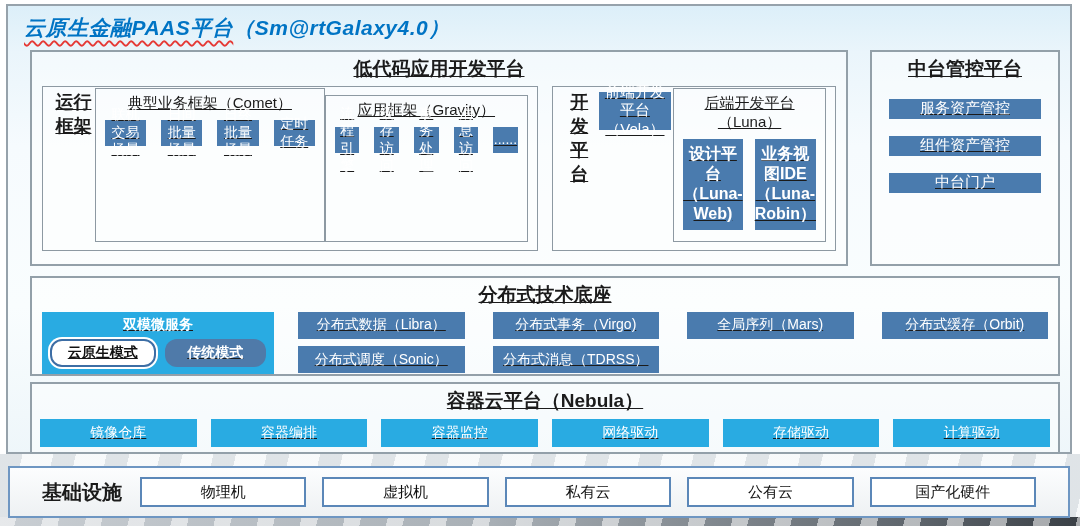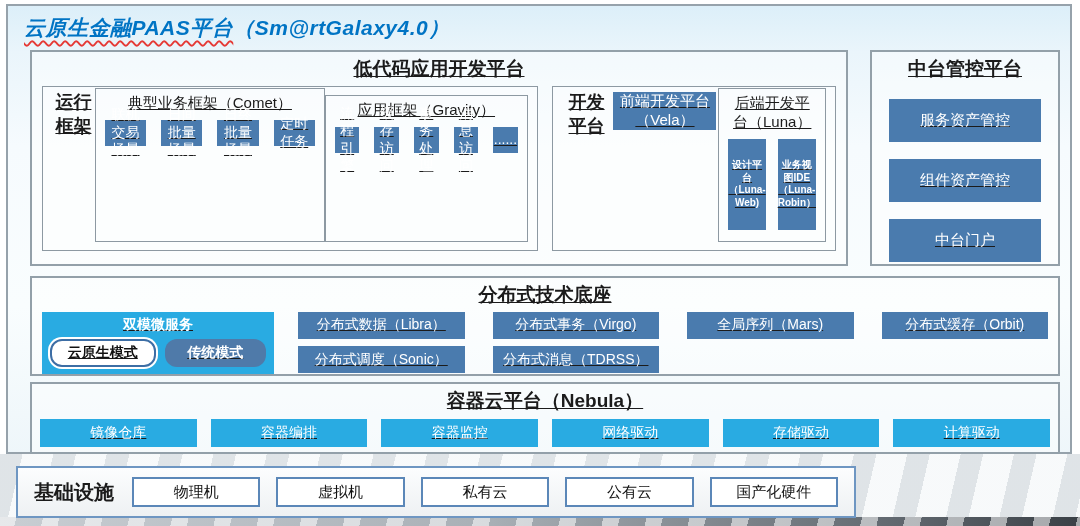--- a/index.html
+++ b/index.html
@@ -44,40 +44,40 @@
   .inner-label{text-align:center;font-size:15px;padding:3px 0 7px;}
   .btn-row{display:flex;gap:15px;}
   .btn{display:flex;align-items:center;justify-content:center;color:#fff;background:var(--steel);
        font-size:14px;text-align:center;line-height:1.25;}
   .comet .btn,.gravity .btn{flex:1;height:26px;}
   .gravity{margin-top:7px;}
 
   .vela{height:38px;margin:4px 2px 9px;font-size:15px;}
   .luna{flex:1;display:flex;flex-direction:column;}
   .luna .btn-row{gap:12px;flex:1;padding-bottom:3px;}
-  .luna .btn{flex:1;flex-direction:column;min-height:44px;height:auto;font-size:10px;font-weight:bold;}
+  .luna .btn{flex:1;flex-direction:column;min-height:44px;height:auto;font-size:16px;font-weight:bold;}
 
   .midend-body{display:flex;flex-direction:column;align-items:center;}
-  .mid-btn{width:152px;height:43px;margin-top:17px;font-size:15px;}
+  .mid-btn{width:152px;height:20px;margin-top:17px;font-size:15px;}
 
   .dist-body{display:flex;padding:4px 10px 0;}
   .dual{width:232px;height:62px;background:var(--cyan);display:flex;flex-direction:column;padding:2px 8px 7px;}
   .dual-label{color:#fff;text-align:center;font-size:14px;padding:2px 0 5px;font-weight:bold;}
   .dual-row{display:flex;gap:9px;flex:1;}
   .dual-btn{flex:1;display:flex;align-items:center;justify-content:center;font-size:14px;font-weight:bold;border-radius:12px;}
   .dual-btn.light{background:#fff;border:2px solid #3D6EA5;color:#111;box-shadow:0 0 0 2px #fff;}
   .dual-btn.dark{background:#4F7AA9;color:#fff;}
   .dgrid{flex:1;margin-left:24px;display:grid;grid-template-columns:repeat(4,1fr);column-gap:28px;row-gap:7px;}
   .dgrid .btn{height:27px;}
 
   .neb-row{display:flex;gap:14px;padding:5px 8px 0;}
   .neb-row .btn{flex:1;height:28px;background:var(--cyan);}
 
-  #infra{position:absolute;left:8px;top:466px;width:840px;height:52px;border:2px solid #6E96C2;
-         background:linear-gradient(180deg,#fcfdfe,#eef1f3);display:flex;align-items:center;padding:0 16px;margin-left:8px;}
+  #infra{position:absolute;left:8px;top:466px;width:1062px;height:52px;border:2px solid #6E96C2;
+         background:linear-gradient(180deg,#fcfdfe,#eef1f3);display:flex;align-items:center;padding:0 32px;}
   .infra-label{font-size:20px;font-weight:bold;margin-right:18px;white-space:nowrap;}
   .infra-items{flex:1;display:flex;gap:16px;}
   .infra-item{flex:1;height:30px;background:#fff;border:2px solid #5B87B8;display:flex;
               align-items:center;justify-content:center;font-size:15px;color:#111;}
 </style>
 </head>
 <body>
 
 <div class="page">
 

